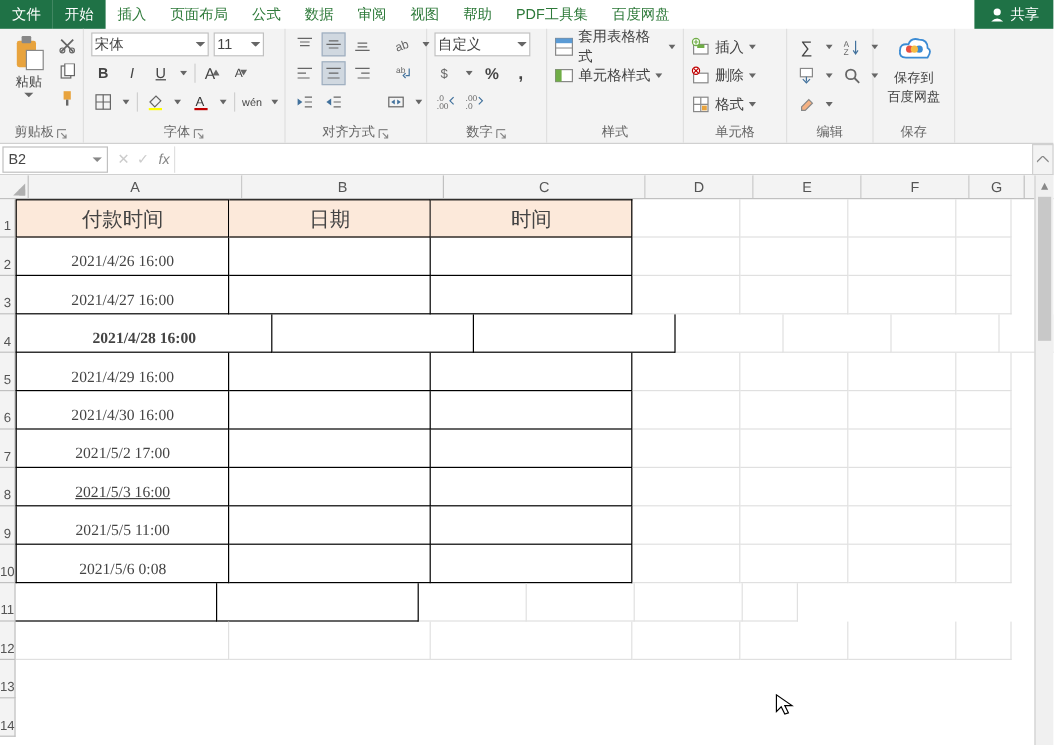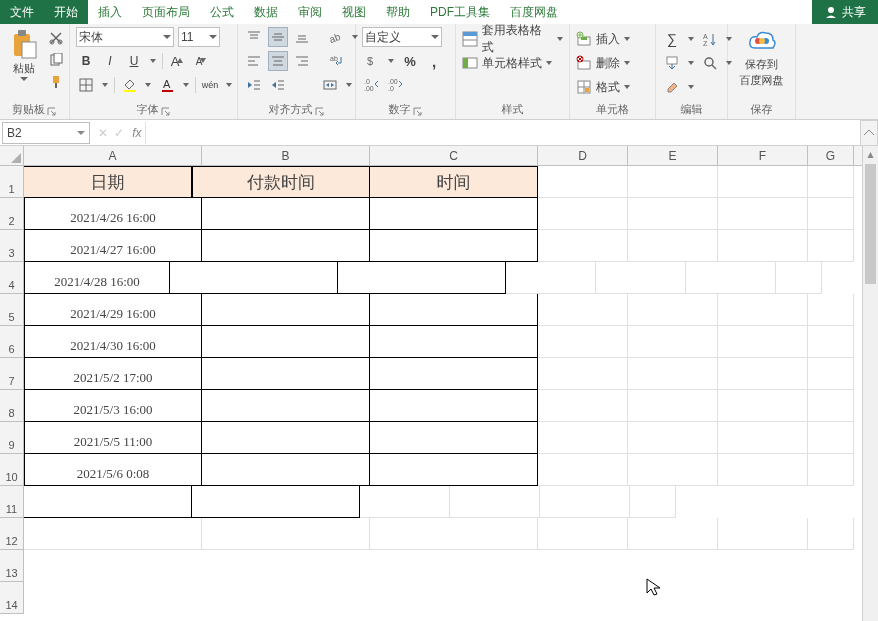--- a/index.html
+++ b/index.html
@@ -601,22 +601,22 @@
         <div class="rowhead">8</div>
         <div class="rowhead">9</div>
         <div class="rowhead">10</div>
         <div class="rowhead">11</div>
         <div class="rowhead">12</div>
         <div class="rowhead">13</div>
         <div class="rowhead">14</div>
       </div>
     <div class="cells" id="cells">
         <div class="gridrow">
+          <div class="cell b bl bt hdr" style="width: 178px;">付款时间</div>
           <div class="cell b bt hdr" style="width: 168px;">日期</div>
-          <div class="cell b bl bt hdr" style="width: 178px;">付款时间</div>
           <div class="cell b bt hdr" style="width: 168px;">时间</div>
           <div class="cell" style="width: 90px;"></div>
           <div class="cell" style="width: 90px;"></div>
           <div class="cell" style="width: 90px;"></div>
           <div class="cell" style="width: 46px;"></div>
         </div>
         <div class="gridrow">
           <div class="cell b bl" style="width: 178px;">2021/4/26 16:00</div>
           <div class="cell b" style="width: 168px;"></div>
           <div class="cell b" style="width: 168px;"></div>
@@ -628,21 +628,21 @@
         <div class="gridrow">
           <div class="cell b bl" style="width: 178px; text-align: center;">2021/4/27 16:00</div>
           <div class="cell b" style="width: 168px;"></div>
           <div class="cell b" style="width: 168px;"></div>
           <div class="cell" style="width: 90px;"></div>
           <div class="cell" style="width: 90px;"></div>
           <div class="cell" style="width: 90px;"></div>
           <div class="cell" style="width: 46px;"></div>
         </div>
         <div class="gridrow">
-          <div class="cell b bl" style="width: 146px;">2021/4/28 16:00</div>
+          <div class="cell b bl" style="width: 214px; font-weight: bold;">2021/4/28 16:00</div>
           <div class="cell b" style="width: 168px;"></div>
           <div class="cell b" style="width: 168px;"></div>
           <div class="cell" style="width: 90px;"></div>
           <div class="cell" style="width: 90px;"></div>
           <div class="cell" style="width: 90px;"></div>
           <div class="cell" style="width: 46px;"></div>
         </div>
         <div class="gridrow">
           <div class="cell b bl" style="width: 178px;">2021/4/29 16:00</div>
           <div class="cell b" style="width: 168px;"></div>
@@ -664,21 +664,21 @@
         <div class="gridrow">
           <div class="cell b bl" style="width: 178px;">2021/5/2 17:00</div>
           <div class="cell b" style="width: 168px;"></div>
           <div class="cell b" style="width: 168px;"></div>
           <div class="cell" style="width: 90px;"></div>
           <div class="cell" style="width: 90px;"></div>
           <div class="cell" style="width: 90px;"></div>
           <div class="cell" style="width: 46px;"></div>
         </div>
         <div class="gridrow">
-          <div class="cell b bl" style="width: 178px;">2021/5/3 16:00</div>
+          <div class="cell b bl" style="width: 178px; text-decoration: underline;">2021/5/3 16:00</div>
           <div class="cell b" style="width: 168px;"></div>
           <div class="cell b" style="width: 168px;"></div>
           <div class="cell" style="width: 90px;"></div>
           <div class="cell" style="width: 90px;"></div>
           <div class="cell" style="width: 90px;"></div>
           <div class="cell" style="width: 46px;"></div>
         </div>
         <div class="gridrow">
           <div class="cell b bl" style="width: 178px;">2021/5/5 11:00</div>
           <div class="cell b" style="width: 168px;"></div>

